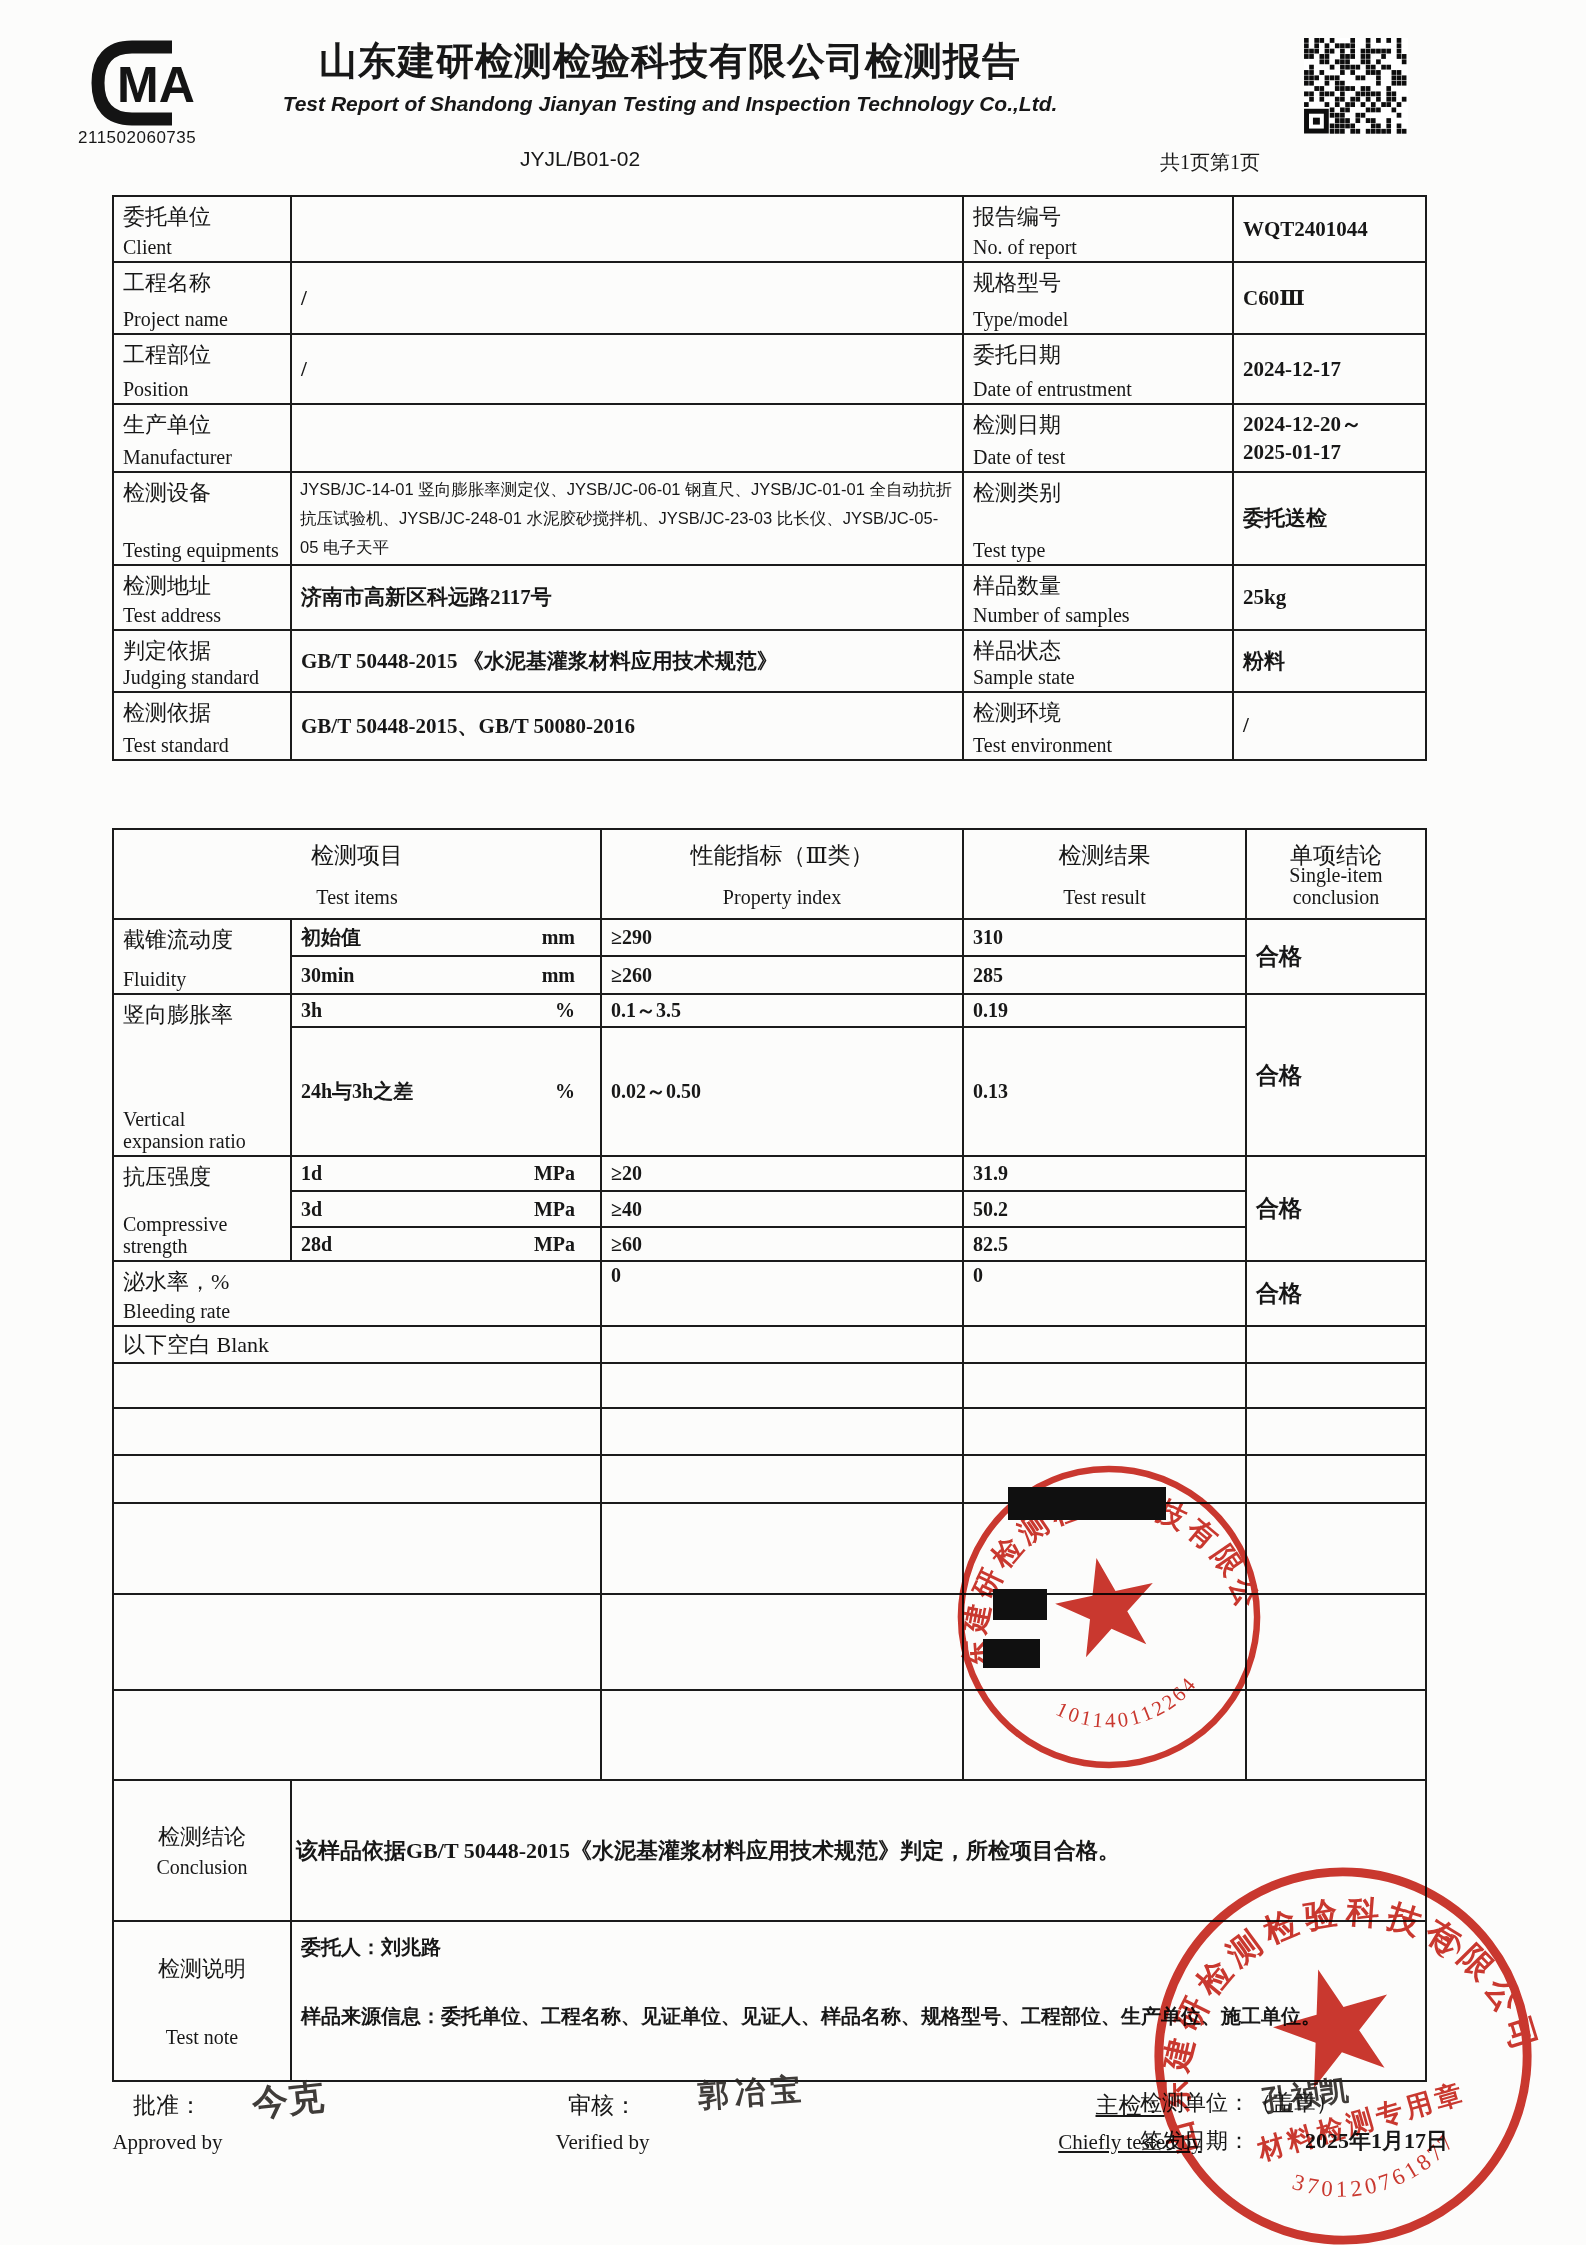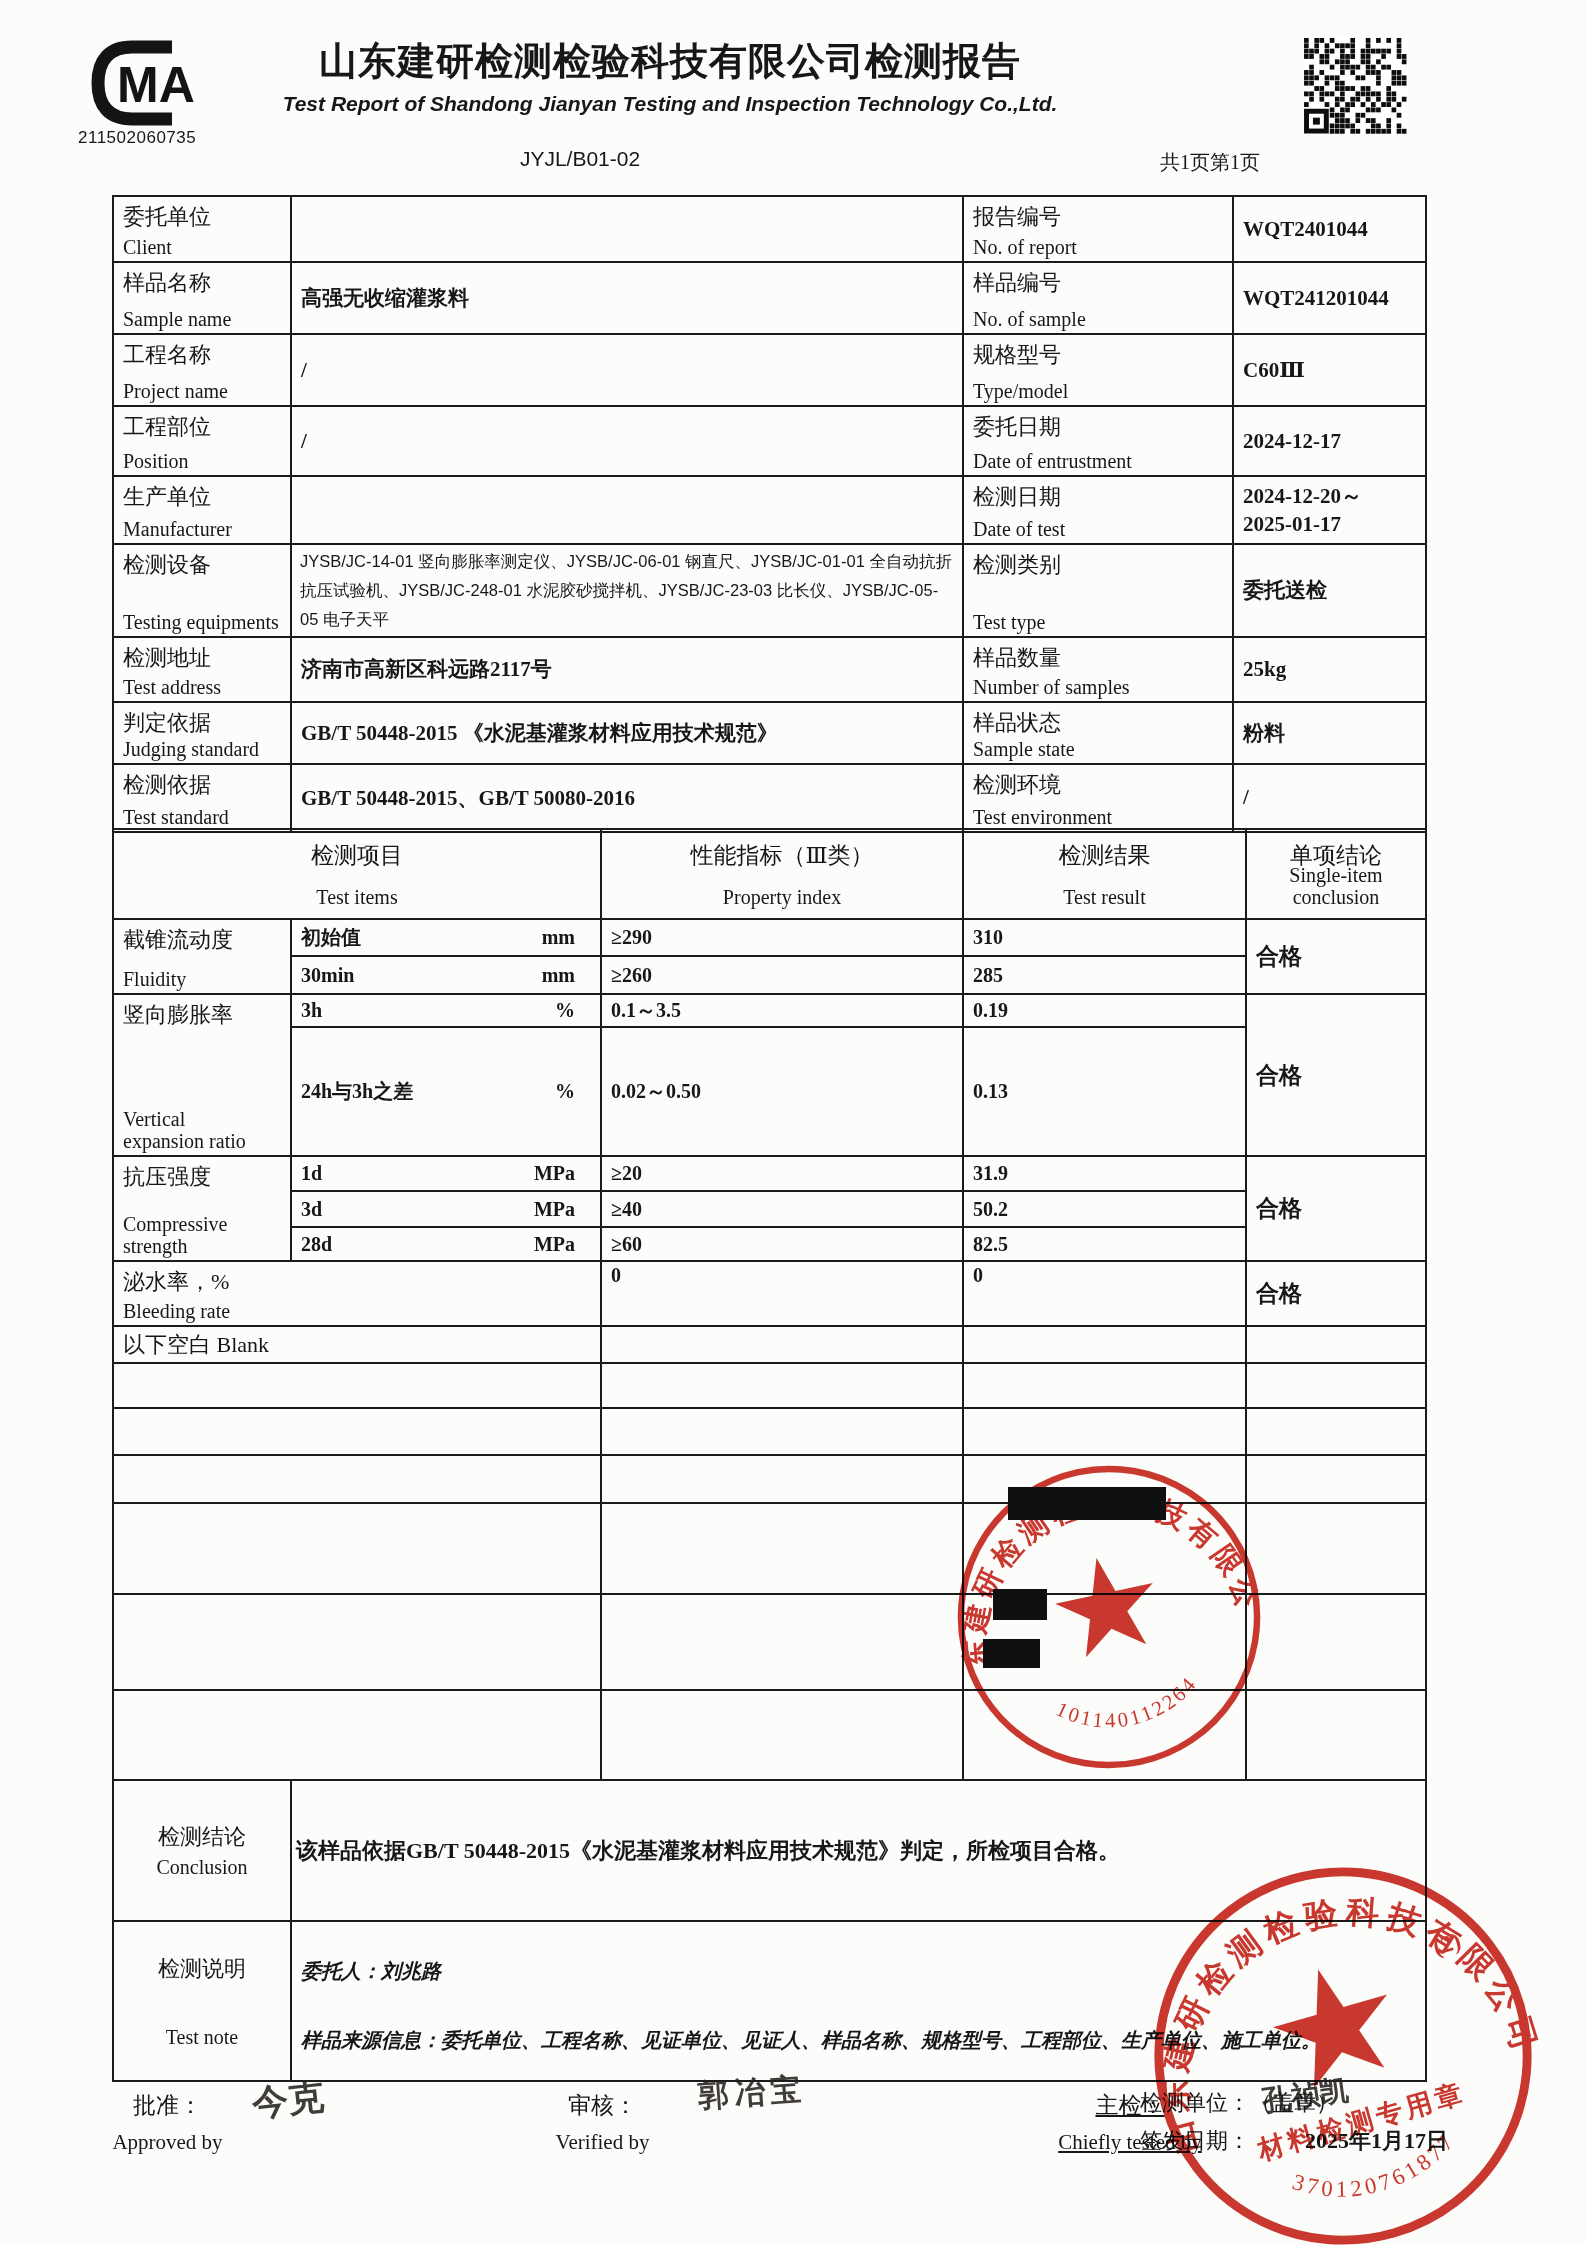--- a/index.html
+++ b/index.html
@@ -37,21 +37,21 @@
   .labm .en{display:block;font-size:20px;margin-top:4px;}
   .labm.spread .en{margin-top:42px;}
   .val{font-weight:bold;font-size:21px;}
   .val2l span{display:block;font-weight:bold;font-size:21px;line-height:1.35;}
   .equip{font-family:"Liberation Sans","DejaVu Sans",sans-serif;font-weight:normal;
     font-size:16.5px;line-height:1.75;padding:2px 8px;}
   .sb{display:flex;justify-content:space-between;align-items:center;padding-right:16px;}
   .bold20{font-weight:bold;font-size:20px;}
   .pass{font-weight:bold;font-size:23px;}
   .concl-text{font-weight:bold;font-size:22px;padding-left:4px;}
-  .note-cell{vertical-align:top;padding-top:36px;font-style:italic;}
+  .note-cell{vertical-align:top;padding-top:12px;}
   .note-cell .l1{display:block;font-weight:bold;font-size:20px;}
   .note-cell .l2{display:block;font-weight:bold;font-size:20px;margin-top:40px;line-height:1.5;}
   #info-table{left:112px;top:195px;}
   #res-table{left:112px;top:828px;}
   
   .fcol{position:absolute;text-align:center;z-index:2;}
   .fcol .cn{display:block;font-size:23px;}
   .fcol .en{display:block;font-size:21px;margin-top:9px;}
   .sig{position:absolute;z-index:2;font-weight:bold;color:#26221f;opacity:.88;}
   .funit{position:absolute;z-index:2;font-size:22px;}
@@ -279,32 +279,20 @@
           </td>
       <td class="val"></td>
       <td class="lab">
             <span class="cn">报告编号</span>
             <span class="en">No. of report</span>
           </td>
       <td class="val">WQT2401044</td>
     </tr>
     <tr style="height:72px">
       <td class="lab">
-            <span class="cn">样品名称</span>
-            <span class="en">Sample name</span>
-          </td>
-      <td class="val">高强无收缩灌浆料</td>
-      <td class="lab">
-            <span class="cn">样品编号</span>
-            <span class="en">No. of sample</span>
-          </td>
-      <td class="val">WQT241201044</td>
-    </tr>
-    <tr style="height:72px">
-      <td class="lab">
             <span class="cn">工程名称</span>
             <span class="en">Project name</span>
           </td>
       <td class="val">/</td>
       <td class="lab">
             <span class="cn">规格型号</span>
             <span class="en">Type/model</span>
           </td>
       <td class="val">C60Ⅲ</td>
     </tr>

